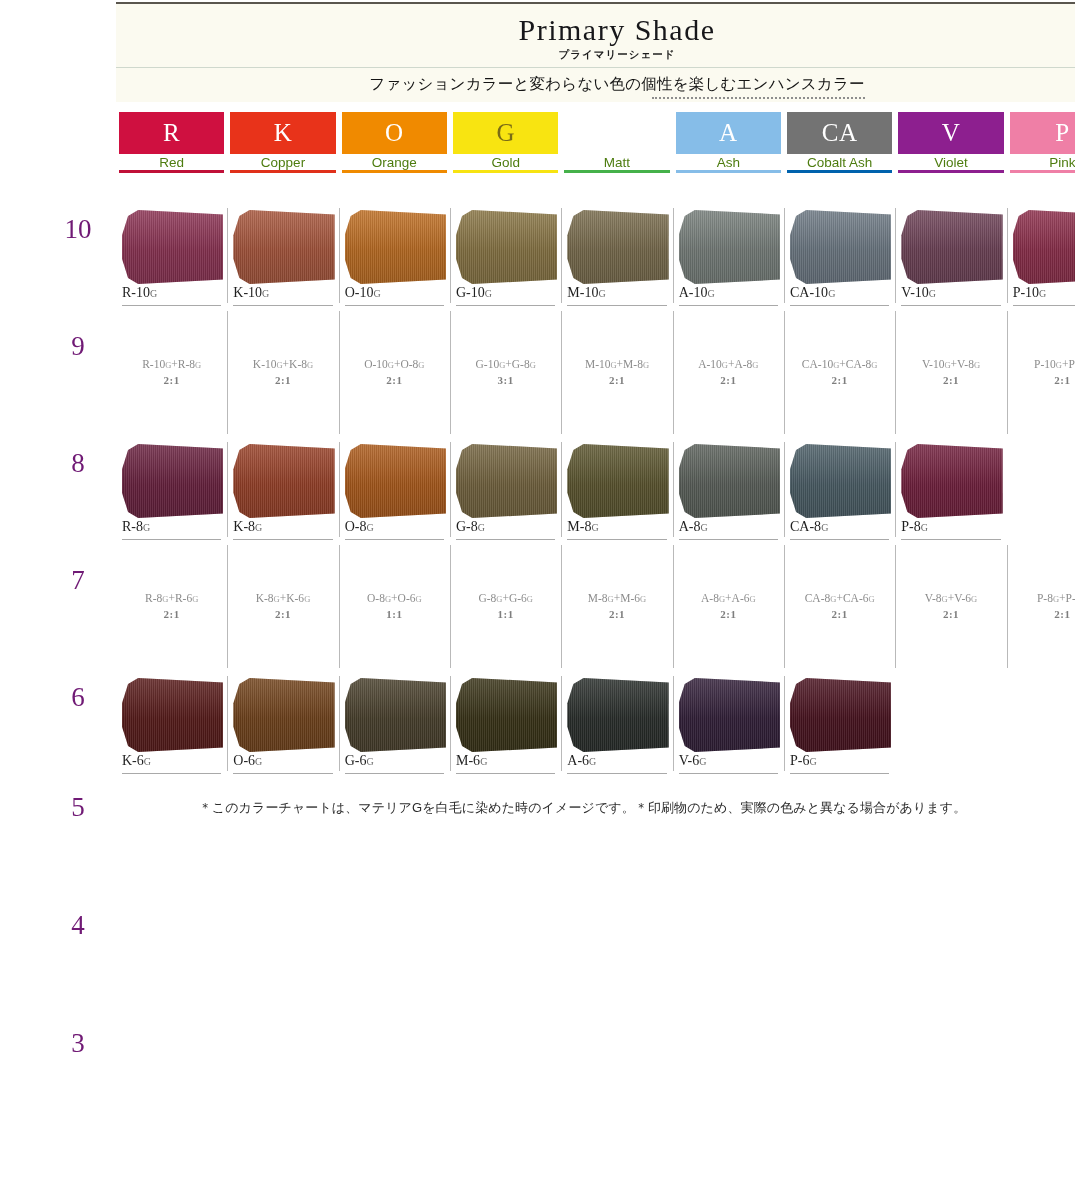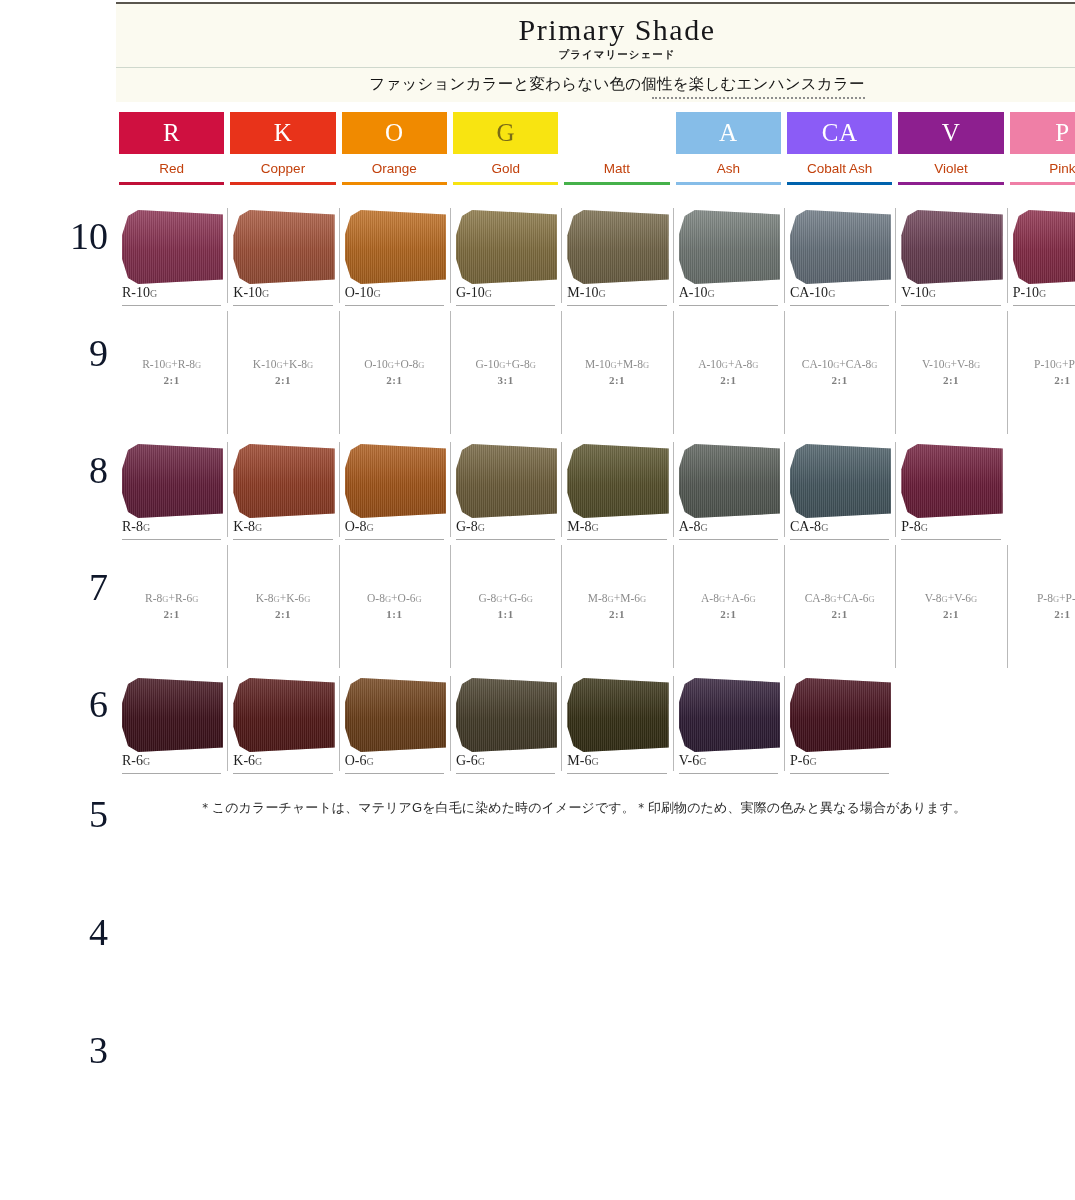--- a/index.html
+++ b/index.html
@@ -58,22 +58,22 @@
   .col { position: relative; }
 
   
   .chip {
     height: 42px; margin: 0 3px;
     display: flex; align-items: center; justify-content: center;
     font-family: "Liberation Serif", serif;
     font-size: 25px; color: #ffffff; letter-spacing: .5px;
   }
   .fam-name {
-    height: 28px; display: flex; align-items: center; justify-content: center;
-    font-size: 13.5px; color: #c2410c;
+    height: 16px; display: flex; align-items: center; justify-content: center;
+    font-size: 13.5px; color: #4d7c0f;
   }
   .fam-rule { height: 3px; margin: 0 3px; }
 
   
   .rows { position: absolute; left: 68px; top: 204px; width: 1002px; }
   .row { display: grid; grid-template-columns: repeat(9, 1fr); position: relative; }
   .row-swatch { height: 103px; }
   .row-mix    { height: 131px; }
 
   .cell { position: relative; }
@@ -115,23 +115,23 @@
     align-items: center; justify-content: center;
     font-family: "Liberation Serif", serif;
     color: #8c8c8c; line-height: 1.35;
   }
   .mix-formula { font-size: 11.5px; white-space: nowrap; }
   .mix-formula .g { font-size: 8.5px; color: #a2a2a2; }
   .mix-ratio { font-size: 11px; font-weight: bold; color: #7e7e7e; letter-spacing: .5px; }
 
   
   .level {
-    position: absolute; left: 0; width: 60px; text-align: right;
+    position: absolute; left: 0; width: 60px; text-align: center;
     font-family: "Liberation Serif", serif;
-    font-size: 38px; color: #0f172a;
+    font-size: 27px; color: #701a75;
   }
 
   
   .footnote {
     position: absolute; left: 0; right: 6px; top: 799px;
     text-align: center;
     font-size: 13px; color: #2b2b2b; letter-spacing: .1px;
   }
 </style>
 </head>
@@ -175,21 +175,21 @@
         <div class="chip" style="color: rgb(255, 255, 255);">M</div>
         <div class="fam-name">Matt</div>
         <div class="fam-rule" style="background: rgb(69, 177, 74);"></div>
       </div>
       <div class="col">
         <div class="chip" style="background: rgb(134, 189, 232); color: rgb(255, 255, 255);">A</div>
         <div class="fam-name">Ash</div>
         <div class="fam-rule" style="background: rgb(134, 189, 232);"></div>
       </div>
       <div class="col">
-        <div class="chip" style="background: #8b5cf6; color: rgb(255, 255, 255);">CA</div>
+        <div class="chip" style="background: #737373; color: rgb(255, 255, 255);">CA</div>
         <div class="fam-name">Cobalt Ash</div>
         <div class="fam-rule" style="background: rgb(0, 98, 173);"></div>
       </div>
       <div class="col">
         <div class="chip" style="background: rgb(141, 31, 143); color: rgb(255, 255, 255);">V</div>
         <div class="fam-name">Violet</div>
         <div class="fam-rule" style="background: rgb(141, 31, 143);"></div>
       </div>
       <div class="col">
         <div class="chip" style="background: rgb(239, 127, 166); color: rgb(255, 255, 255);">P</div>
@@ -441,27 +441,20 @@
         <div class="cell">
           <div class="mix">
             <div class="mix-formula"><span>P-8</span><span class="g">G</span><span>+</span><span>P-6</span><span class="g">G</span></div>
             <div class="mix-ratio">2:1</div>
           </div>
         </div>
       </div>
       <div class="row row-swatch">
         <div class="cell">
           <div class="swatch-wrap">
-            <div class="swatch" style="background-color: rgb(68, 20, 31);"></div>
-          </div>
-          <div class="swatch-code"><span>R-6</span><span class="g">G</span></div>
-          <div class="code-rule"></div>
-        </div>
-        <div class="cell">
-          <div class="swatch-wrap">
             <div class="swatch" style="background-color: rgb(90, 28, 27);"></div>
           </div>
           <div class="swatch-code"><span>K-6</span><span class="g">G</span></div>
           <div class="code-rule"></div>
         </div>
         <div class="cell">
           <div class="swatch-wrap">
             <div class="swatch" style="background-color: rgb(115, 68, 28);"></div>
           </div>
           <div class="swatch-code"><span>O-6</span><span class="g">G</span></div>
@@ -476,20 +469,27 @@
         </div>
         <div class="cell">
           <div class="swatch-wrap">
             <div class="swatch" style="background-color: rgb(58, 52, 24);"></div>
           </div>
           <div class="swatch-code"><span>M-6</span><span class="g">G</span></div>
           <div class="code-rule"></div>
         </div>
         <div class="cell">
           <div class="swatch-wrap">
+            <div class="swatch" style="background-color: rgb(42, 47, 44);"></div>
+          </div>
+          <div class="swatch-code"><span>A-6</span><span class="g">G</span></div>
+          <div class="code-rule"></div>
+        </div>
+        <div class="cell">
+          <div class="swatch-wrap">
             <div class="swatch" style="background-color: rgb(51, 32, 58);"></div>
           </div>
           <div class="swatch-code"><span>V-6</span><span class="g">G</span></div>
           <div class="code-rule"></div>
         </div>
         <div class="cell">
           <div class="swatch-wrap">
             <div class="swatch" style="background-color: rgb(75, 19, 32);"></div>
           </div>
           <div class="swatch-code"><span>P-6</span><span class="g">G</span></div>

